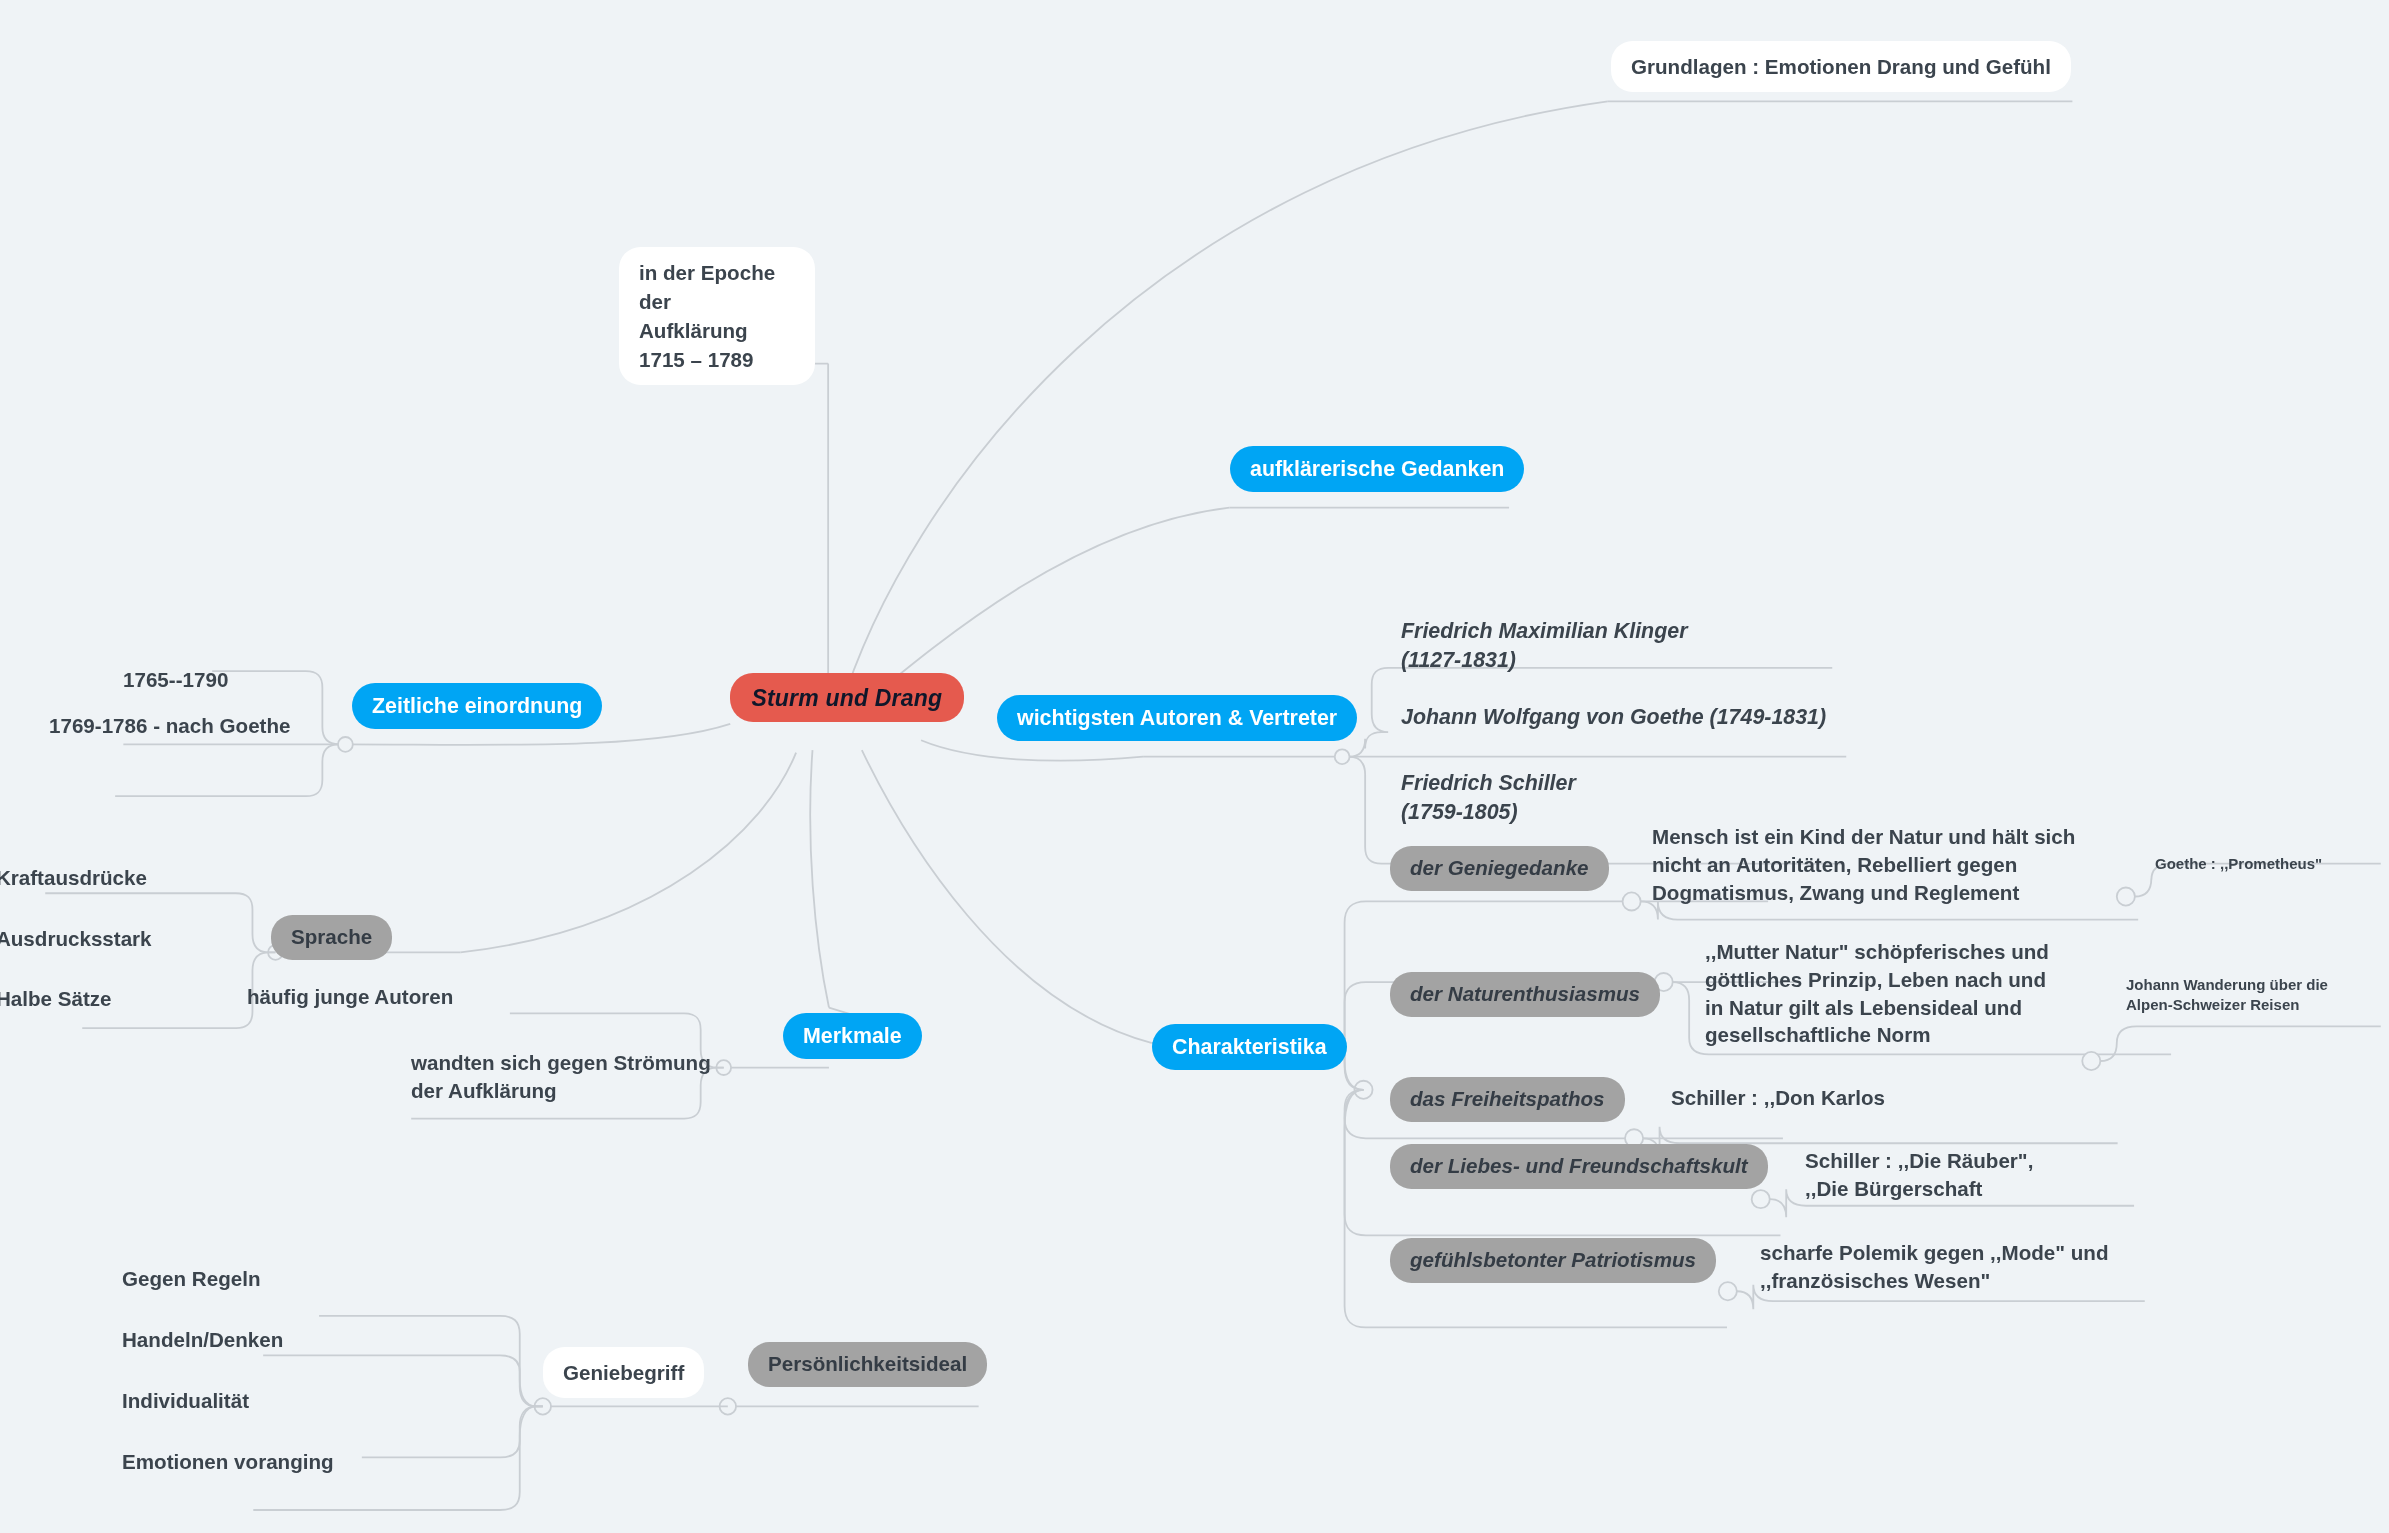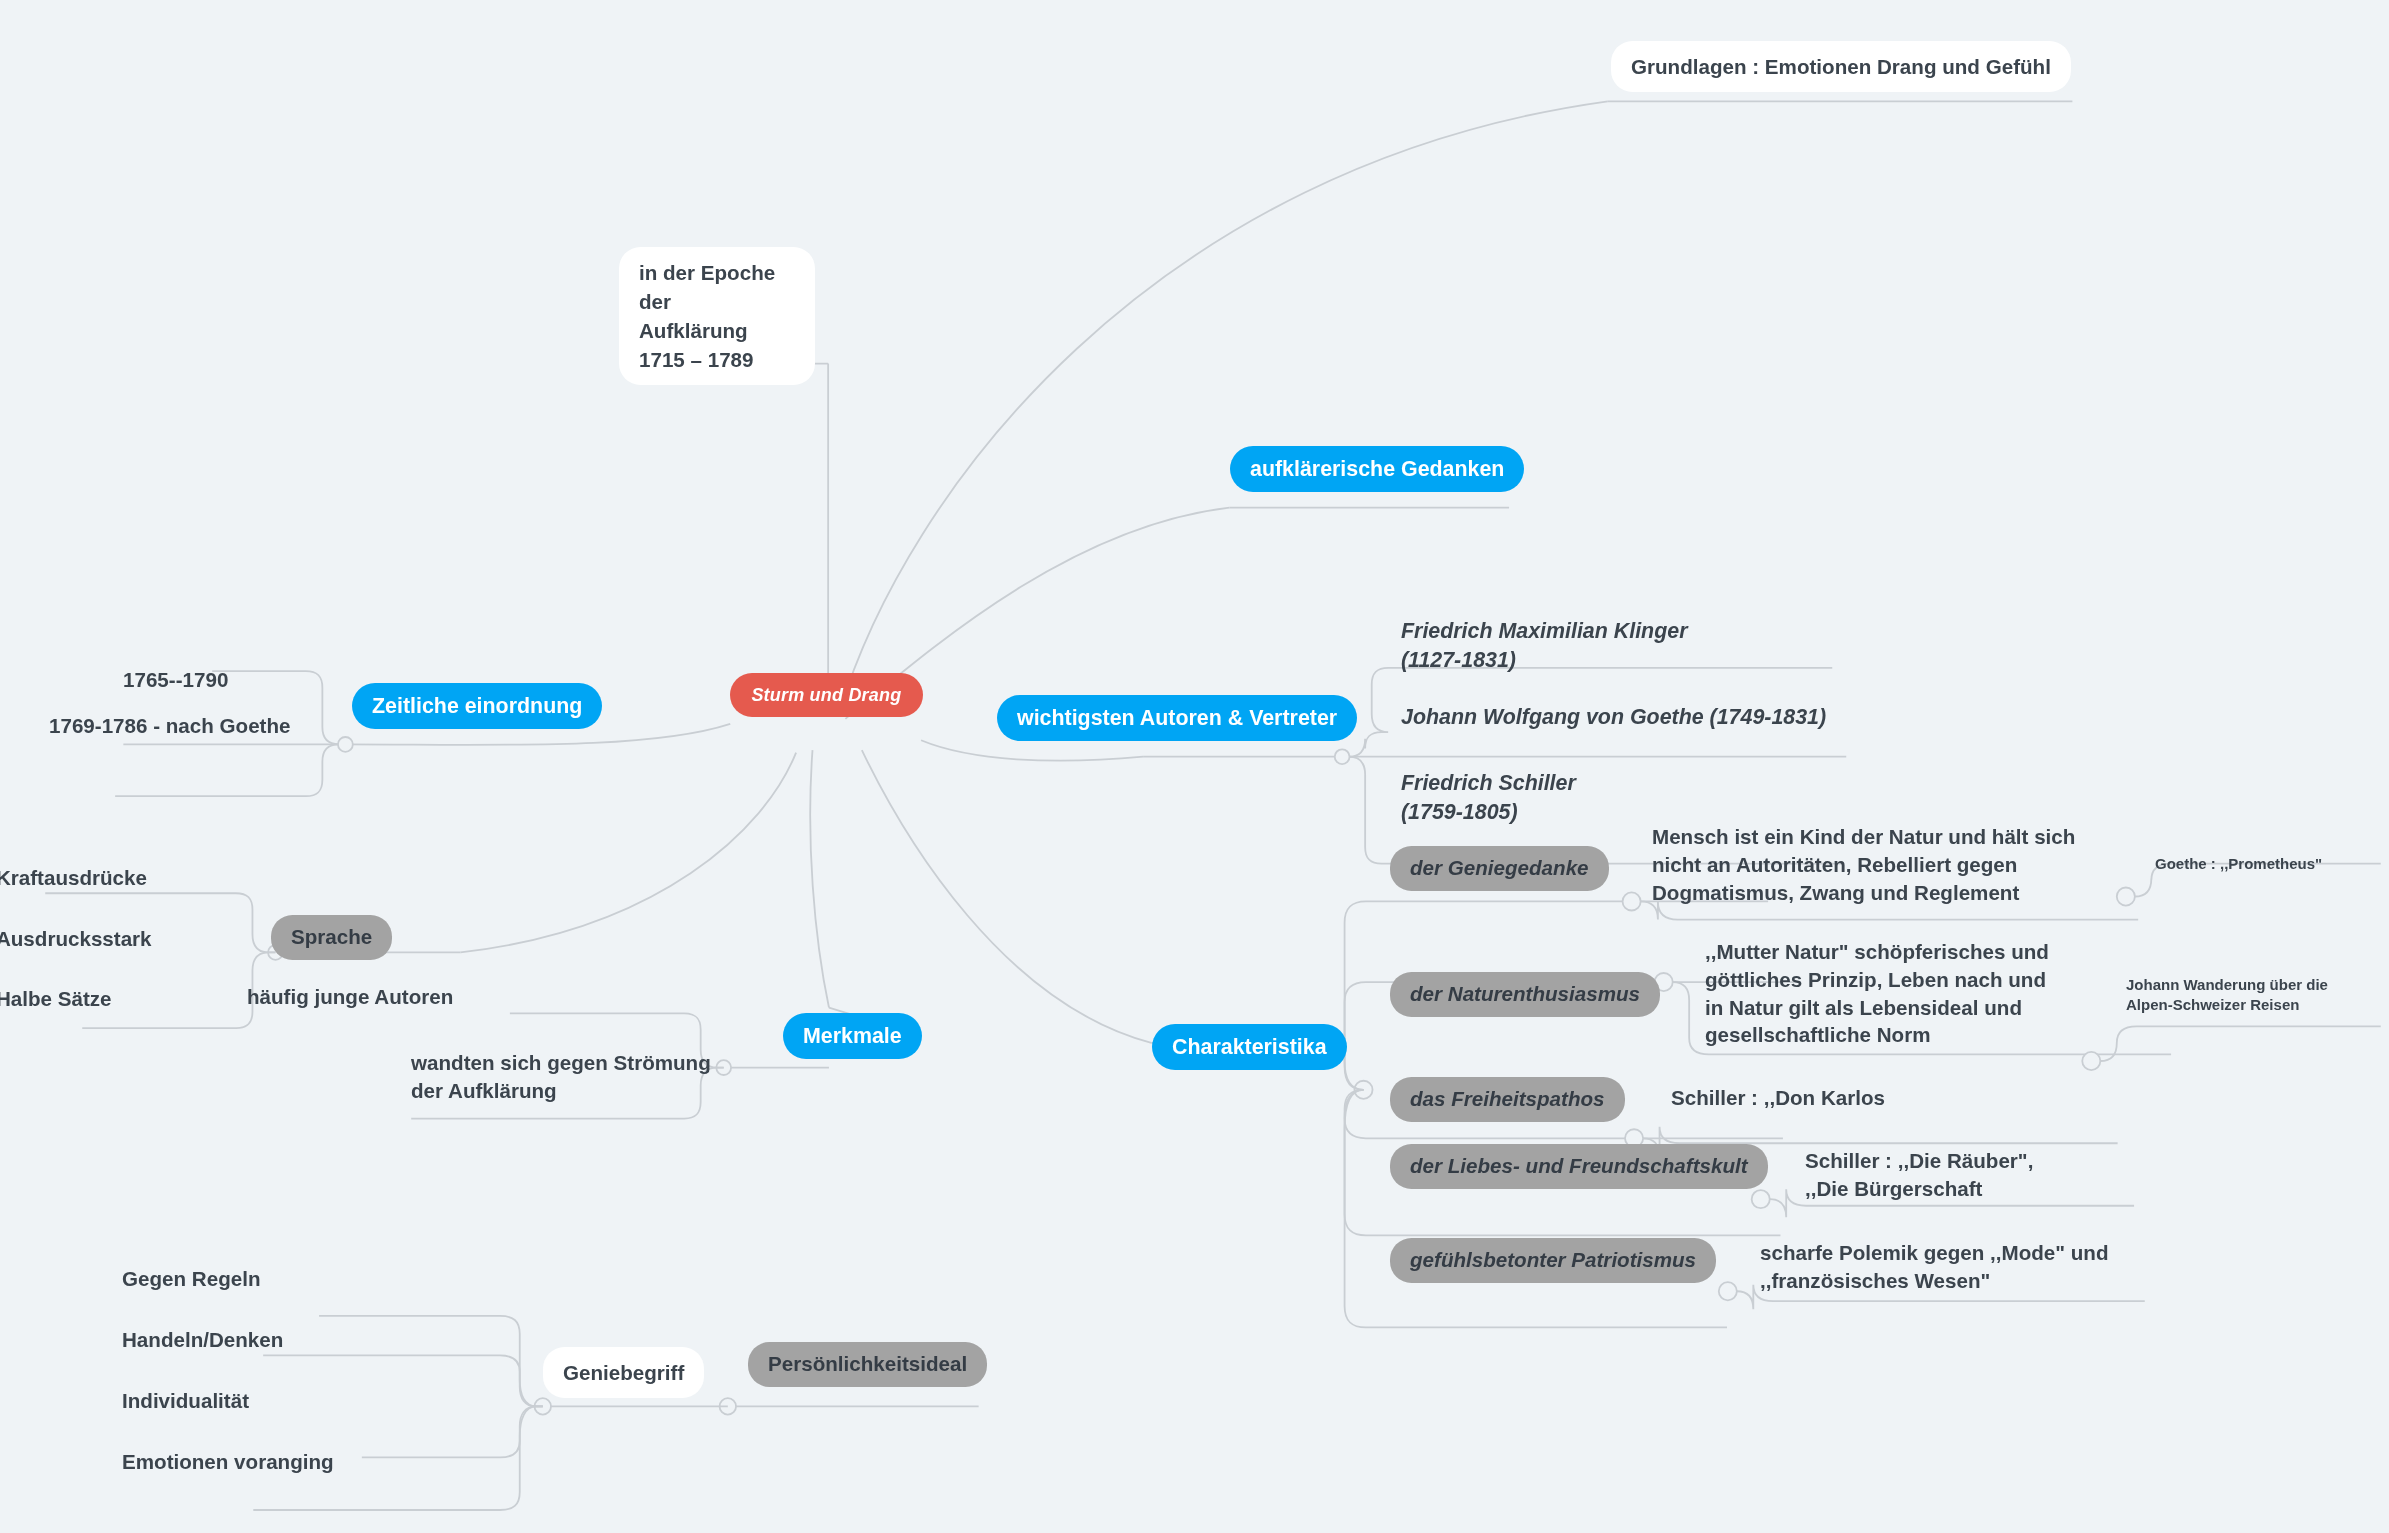--- a/index.html
+++ b/index.html
@@ -13,22 +13,22 @@
   }
   #canvas{position:absolute; left:0; top:0; width:2389px; height:1534px;}
   svg.links{position:absolute; left:0; top:0; width:2389px; height:1534px; pointer-events:none;}
   svg.links path{fill:none; stroke:#c9ced3; stroke-width:2.2;}
   svg.links circle{fill:#eff3f6; stroke:#c9ced3; stroke-width:2.2;}
 
   .node{position:absolute; box-sizing:border-box; white-space:pre-line;}
 
   
   .root{
-    background:#e55a4e; color:#ffffff;
-    font-style:italic; font-weight:bold; font-size:18px;
+    background:#e55a4e; color:#0f172a;
+    font-style:italic; font-weight:bold; font-size:23px;
     border-radius:23px; padding:11.5px 21.4px;
     line-height:1.15; letter-spacing:0.2px;
   }
   
   .blue{
     background:#00a5f4; color:#ffffff;
     font-weight:bold; font-size:21.4px;
     border-radius:23px; padding:10.7px 20px;
     line-height:1.15;
   }

